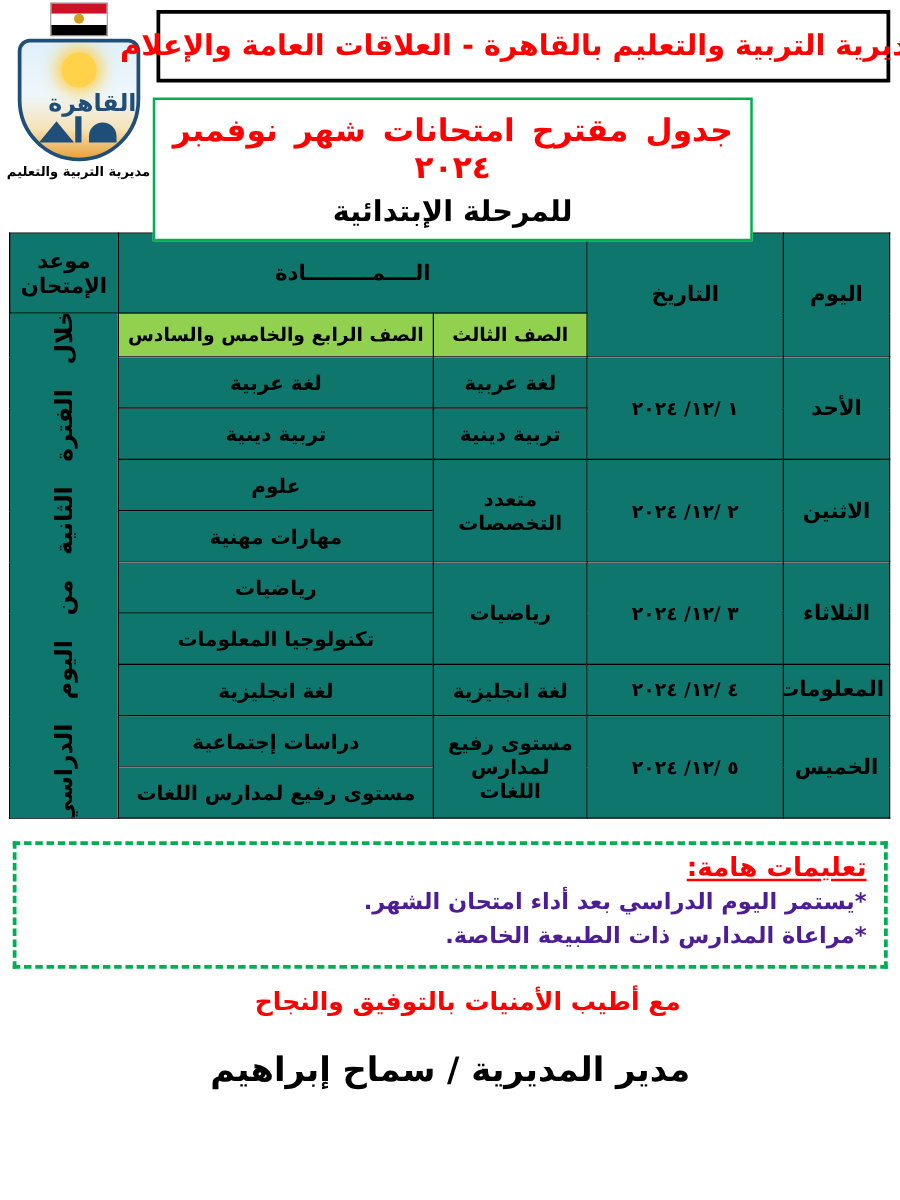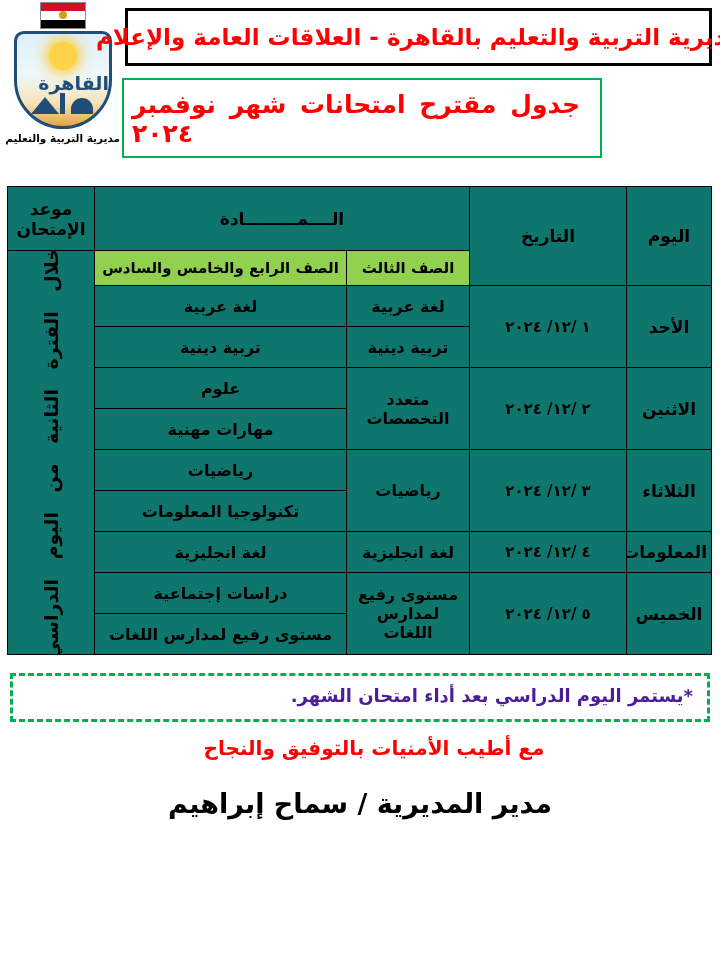--- a/index.html
+++ b/index.html
@@ -43,21 +43,21 @@
   .title-bar {
     position: absolute; left: 125px; right: 8px; top: 8px; height: 58px;
     border: 3px solid #000; background: #fff;
     display: flex; align-items: center; justify-content: center;
   }
   .title-bar .title-text { color: #ff0000; font-weight: bold; font-size: 23px; white-space: nowrap; }
 
   .banner {
     position: absolute; left: 122px; top: 78px; width: 480px;
     border: 2px solid #00b050; background: #fff;
-    text-align: left; padding: 10px 8px 8px;
+    text-align: center; padding: 10px 8px 8px;
   }
   .banner-line1 { color: #ff0000; font-weight: bold; font-size: 25px; word-spacing: 5px; }
   .banner-line2 { color: #000; font-weight: bold; font-size: 23px; margin-top: 9px; }
 
   
   table.schedule { margin: 0 8px; width: 704px; border-collapse: collapse; table-layout: fixed; }
   table.schedule td {
     border: 1px solid #000; background: #0f766e; color: #000;
     font-weight: bold; text-align: center; vertical-align: middle; padding: 2px 4px;
     overflow: hidden;
@@ -115,20 +115,21 @@
       </div>
       <div class="logo-caption">مديرية التربية والتعليم</div>
     </div>
 
     <div class="title-bar">
       <span class="title-text">مديرية التربية والتعليم بالقاهرة - العلاقات العامة والإعلام</span>
     </div>
 
     <div class="banner">
       <div class="banner-line1">جدول مقترح امتحانات شهر نوفمبر ٢٠٢٤</div>
+      <div class="banner-line2">للمرحلة الإبتدائية</div>
     </div>
 
   </div>
 
   <table class="schedule">
     <colgroup>
       <col style="width:85px">
         <col style="width:157px">
         <col style="width:123px">
         <col style="width:252px">
@@ -193,19 +194,21 @@
         <td rowspan="2" class="subj">مستوى رفيع لمدارس اللغات</td>
         <td class="subj">دراسات إجتماعية</td>
       </tr>
       <tr class="drow">
         <td class="subj">مستوى رفيع لمدارس اللغات</td>
       </tr>
     </tbody>
   </table>
 
   <div class="instructions">
+    <div class="inst-title">تعليمات هامة:</div>
     <div class="inst-item">*يستمر اليوم الدراسي بعد أداء امتحان الشهر.</div>
+    <div class="inst-item">*مراعاة المدارس ذات الطبيعة الخاصة.</div>
   </div>
 
   <div class="wishes">مع أطيب الأمنيات بالتوفيق والنجاح</div>
   <div class="signature">مدير المديرية / سماح إبراهيم</div>
 
 </div>
 
 </body></html>

